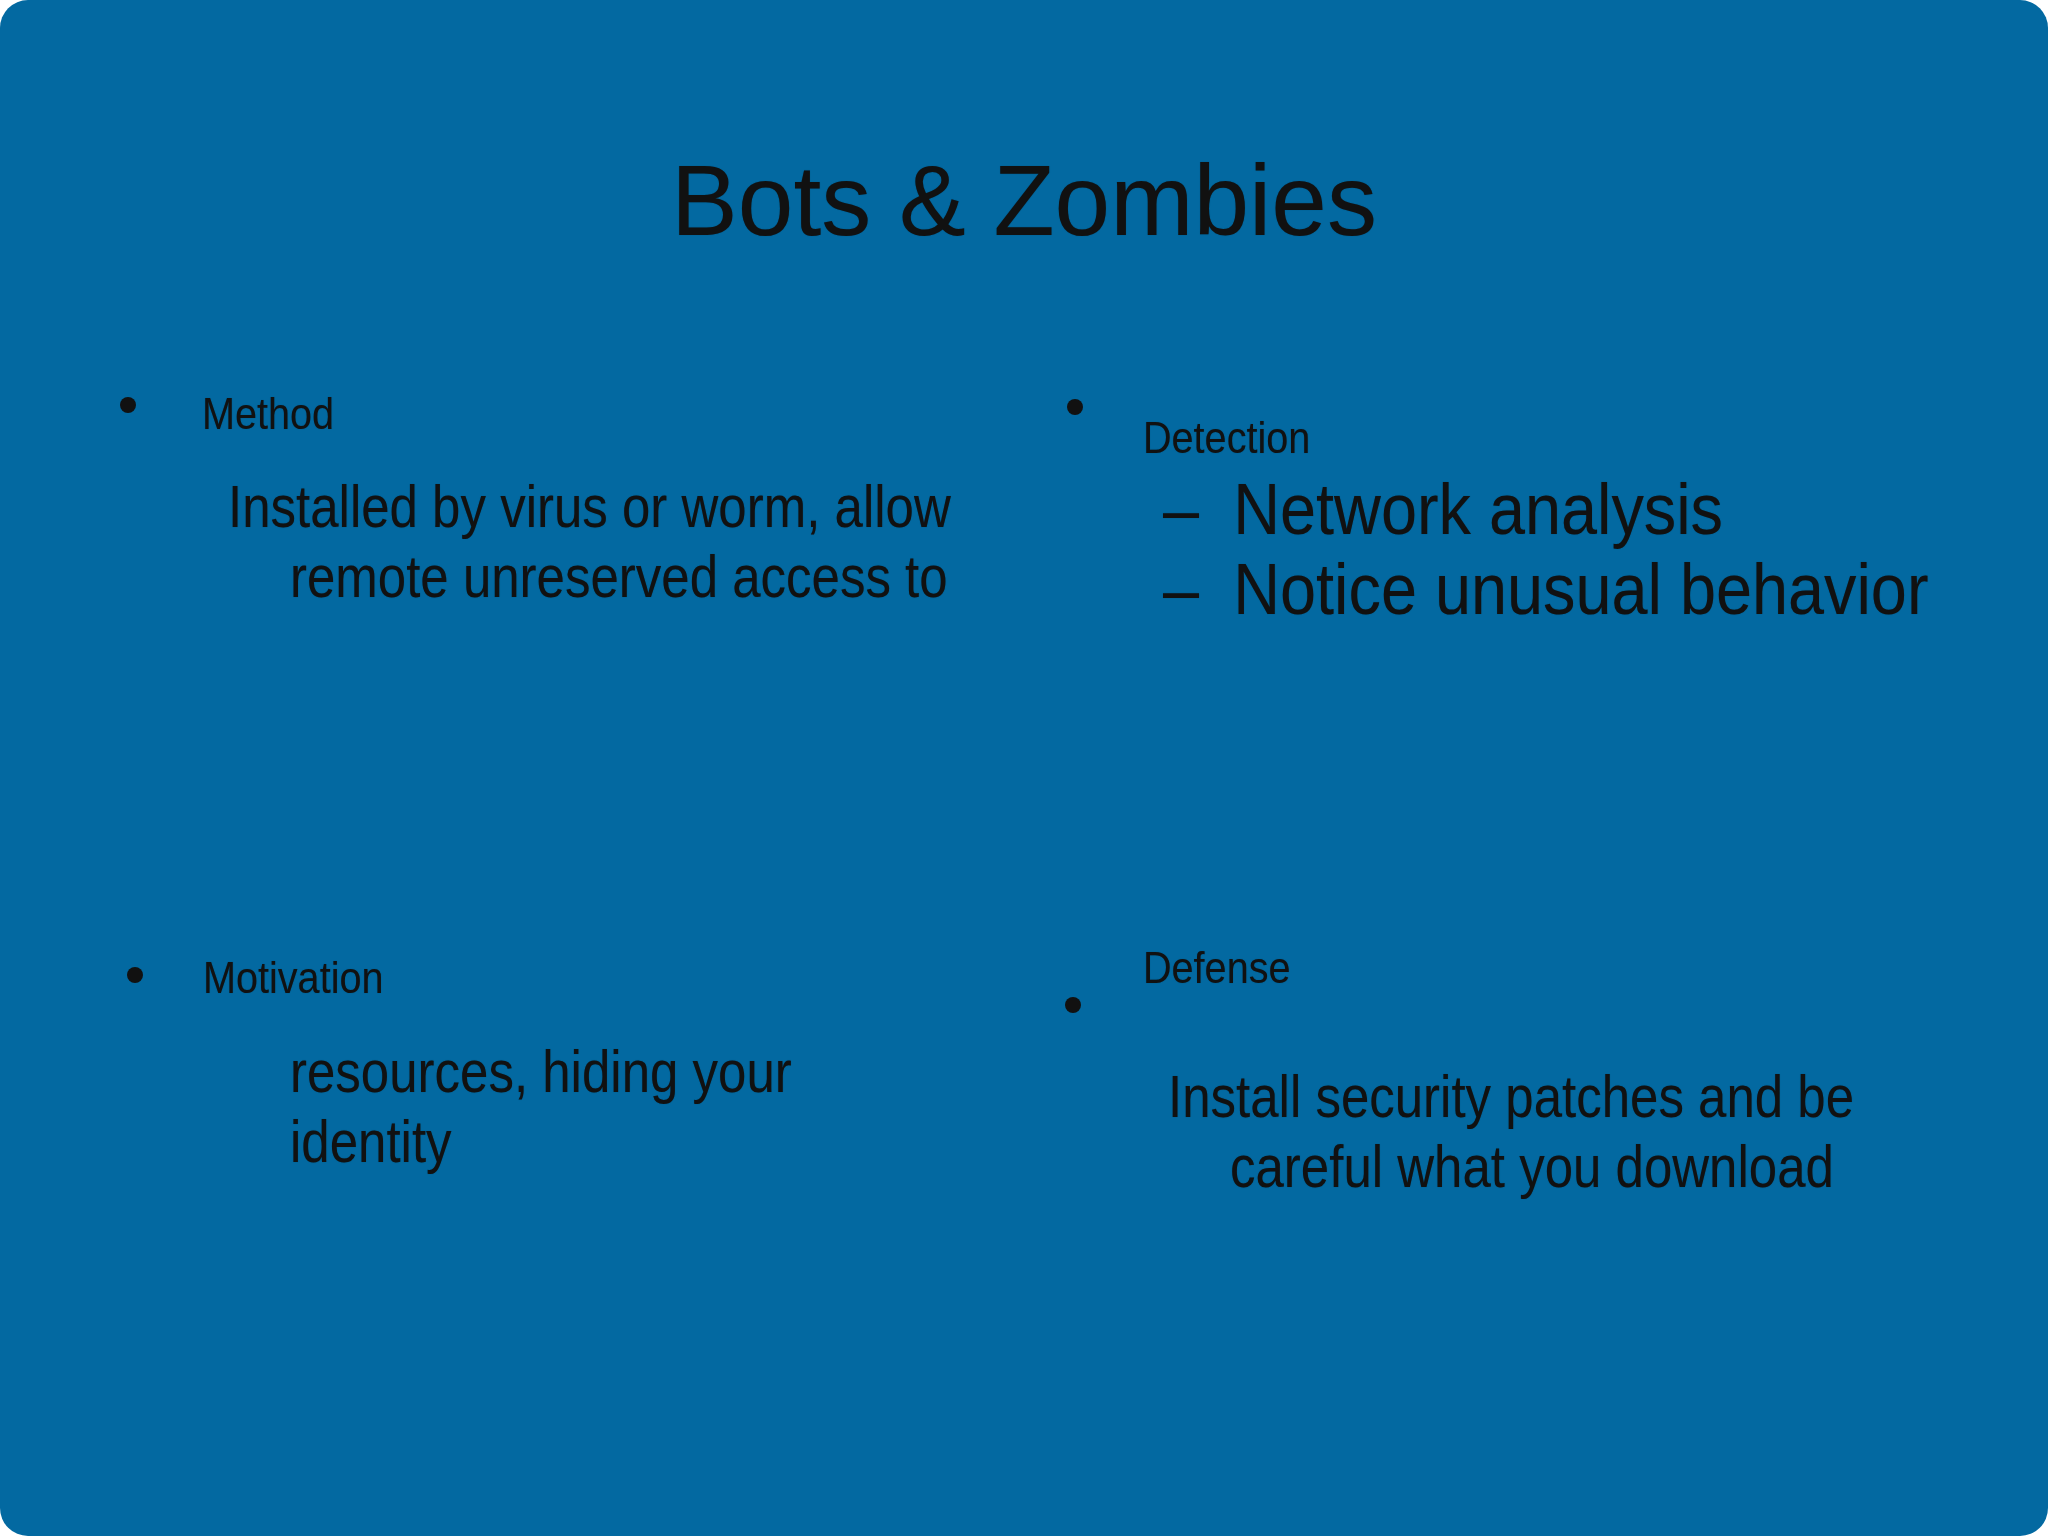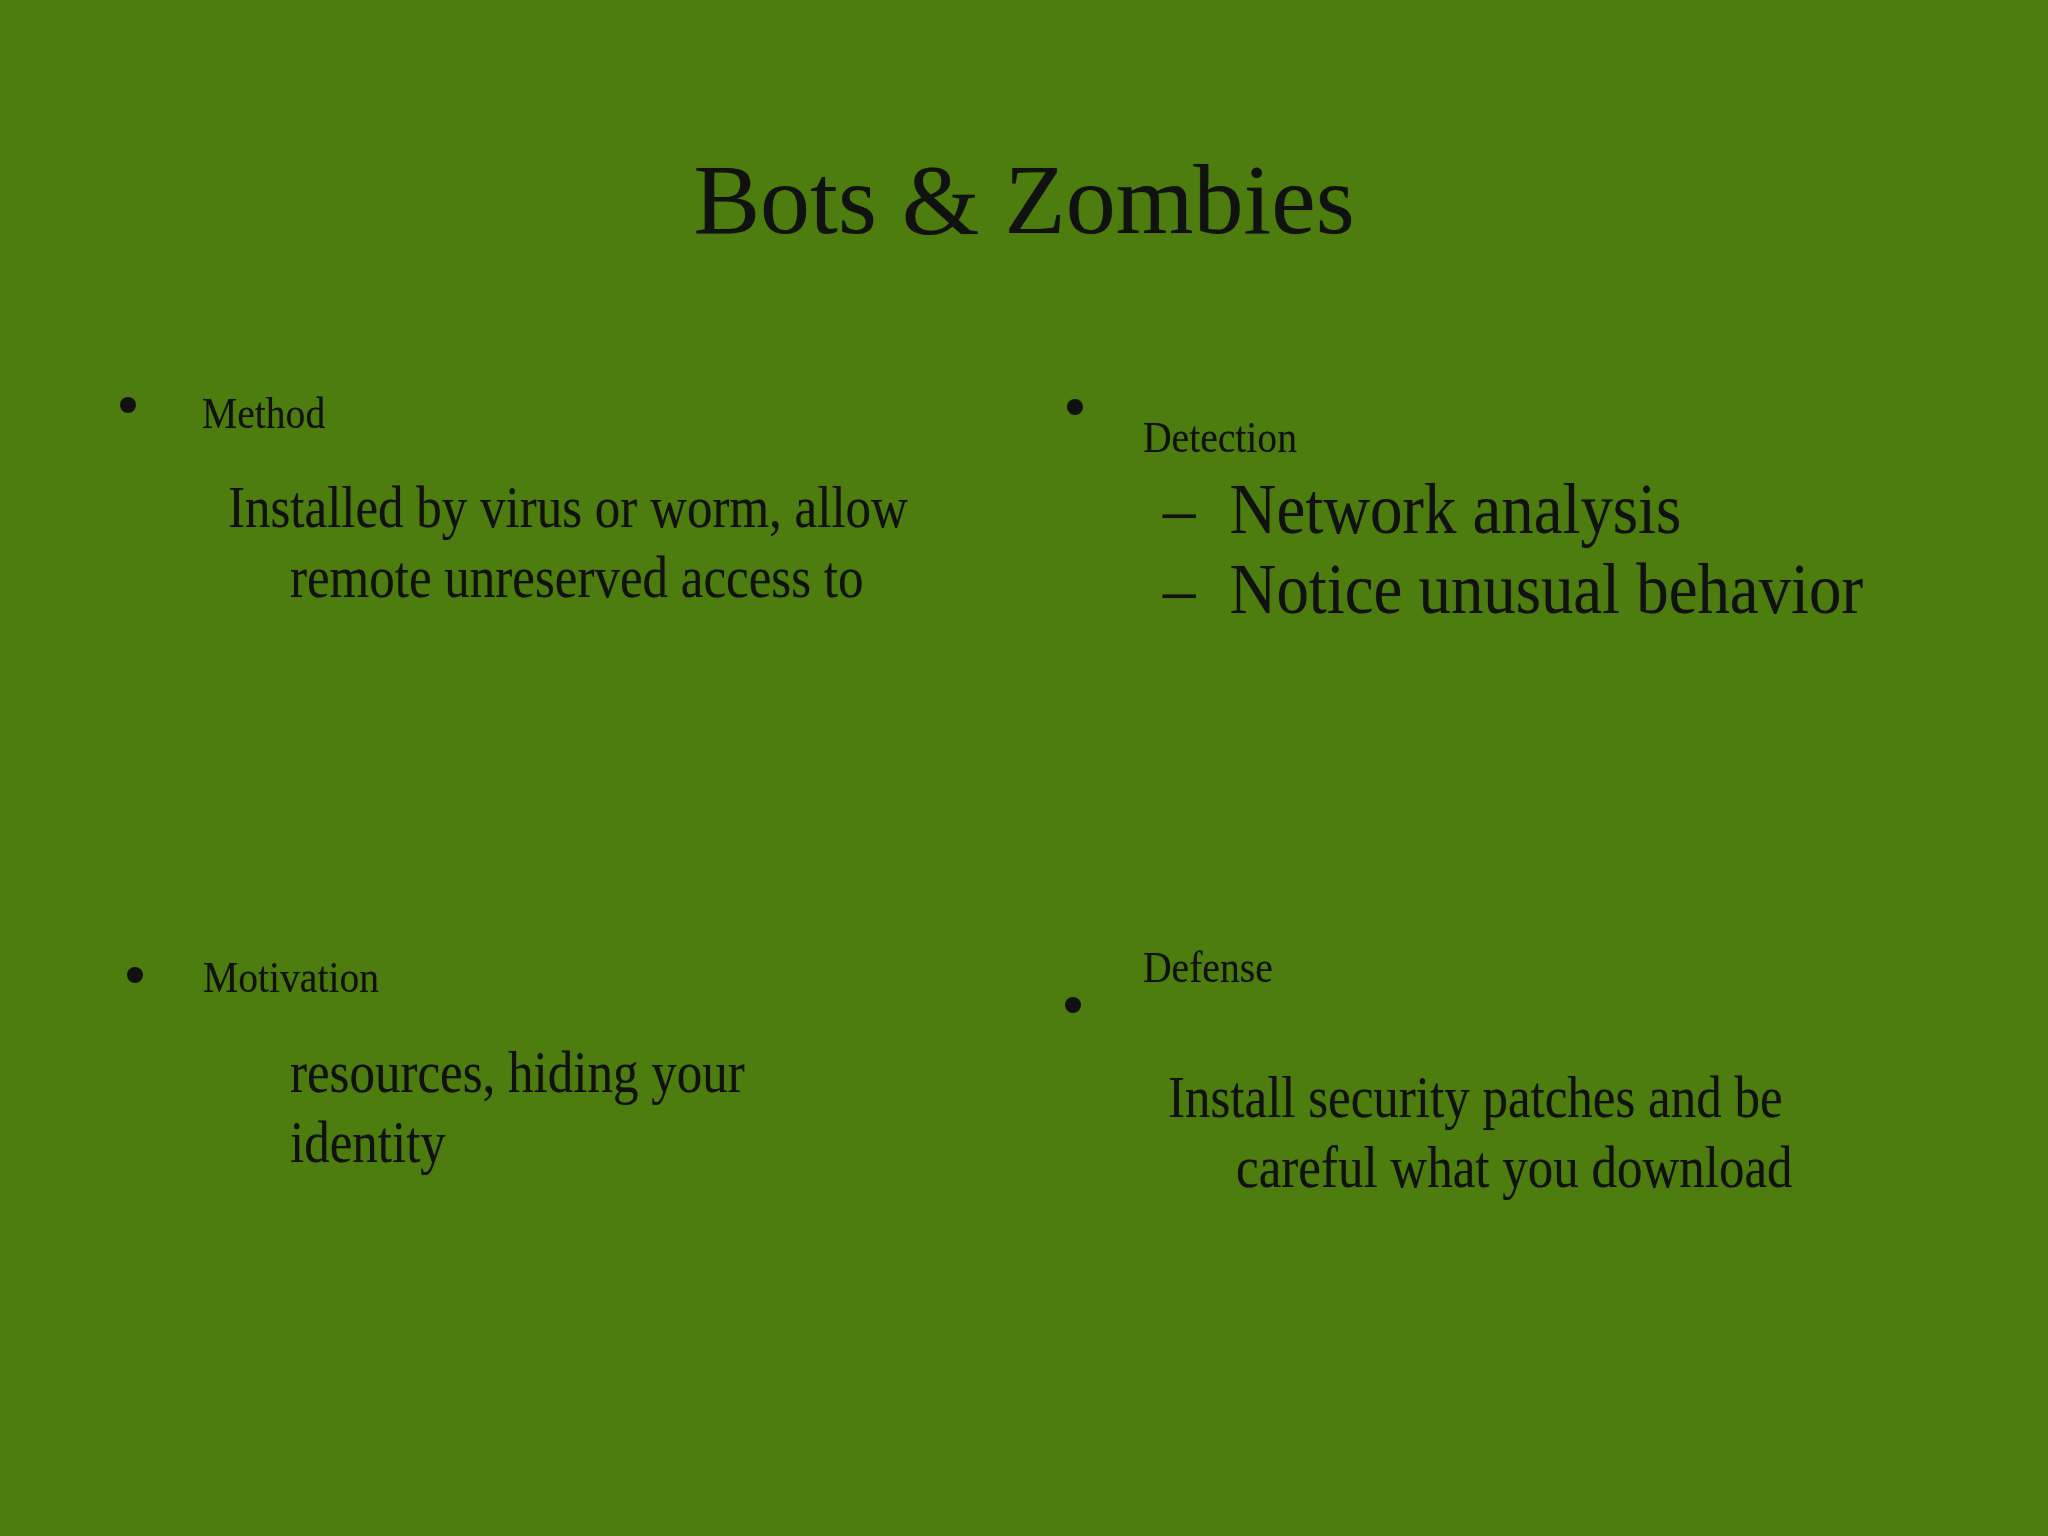--- a/index.html
+++ b/index.html
@@ -4,24 +4,25 @@
 <style>
   html, body {
     margin: 0;
     padding: 0;
     background: #ffffff;
   }
   .slide {
     position: relative;
     width: 2048px;
     height: 1536px;
-    background: #4d7c0f;
+    background: #0369a1;
     overflow: hidden;
-    font-family: Liberation Serif, serif;
+    font-family: Liberation Sans, sans-serif;
     color: #111111;
+    border-radius: 28px;
   }
   .slide * {
     box-sizing: border-box;
   }
   .txt {
     position: absolute;
     white-space: nowrap;
     color: #111111;
     text-shadow: 0 0 1px rgba(0,0,0,0.30);
   }
@@ -72,21 +73,21 @@
   }
   .body-block .line {
     line-height: 70px;
     height: 70px;
   }
   .body-block .line.indent {
     padding-left: 62px;
   }
   .b-method     { left: 228px;  top: 472px; }
   .b-motivation { left: 228px;  top: 1037px; }
-  .b-defense    { left: 1168px; top: 1062px; text-align: right; }
+  .b-defense    { left: 1168px; top: 1062px; }
 
   .sublist {
     left: 1163px;
     top: 469px;
     font-size: 72px;
   }
   .sublist .sub-line {
     line-height: 80px;
     height: 80px;
   }

